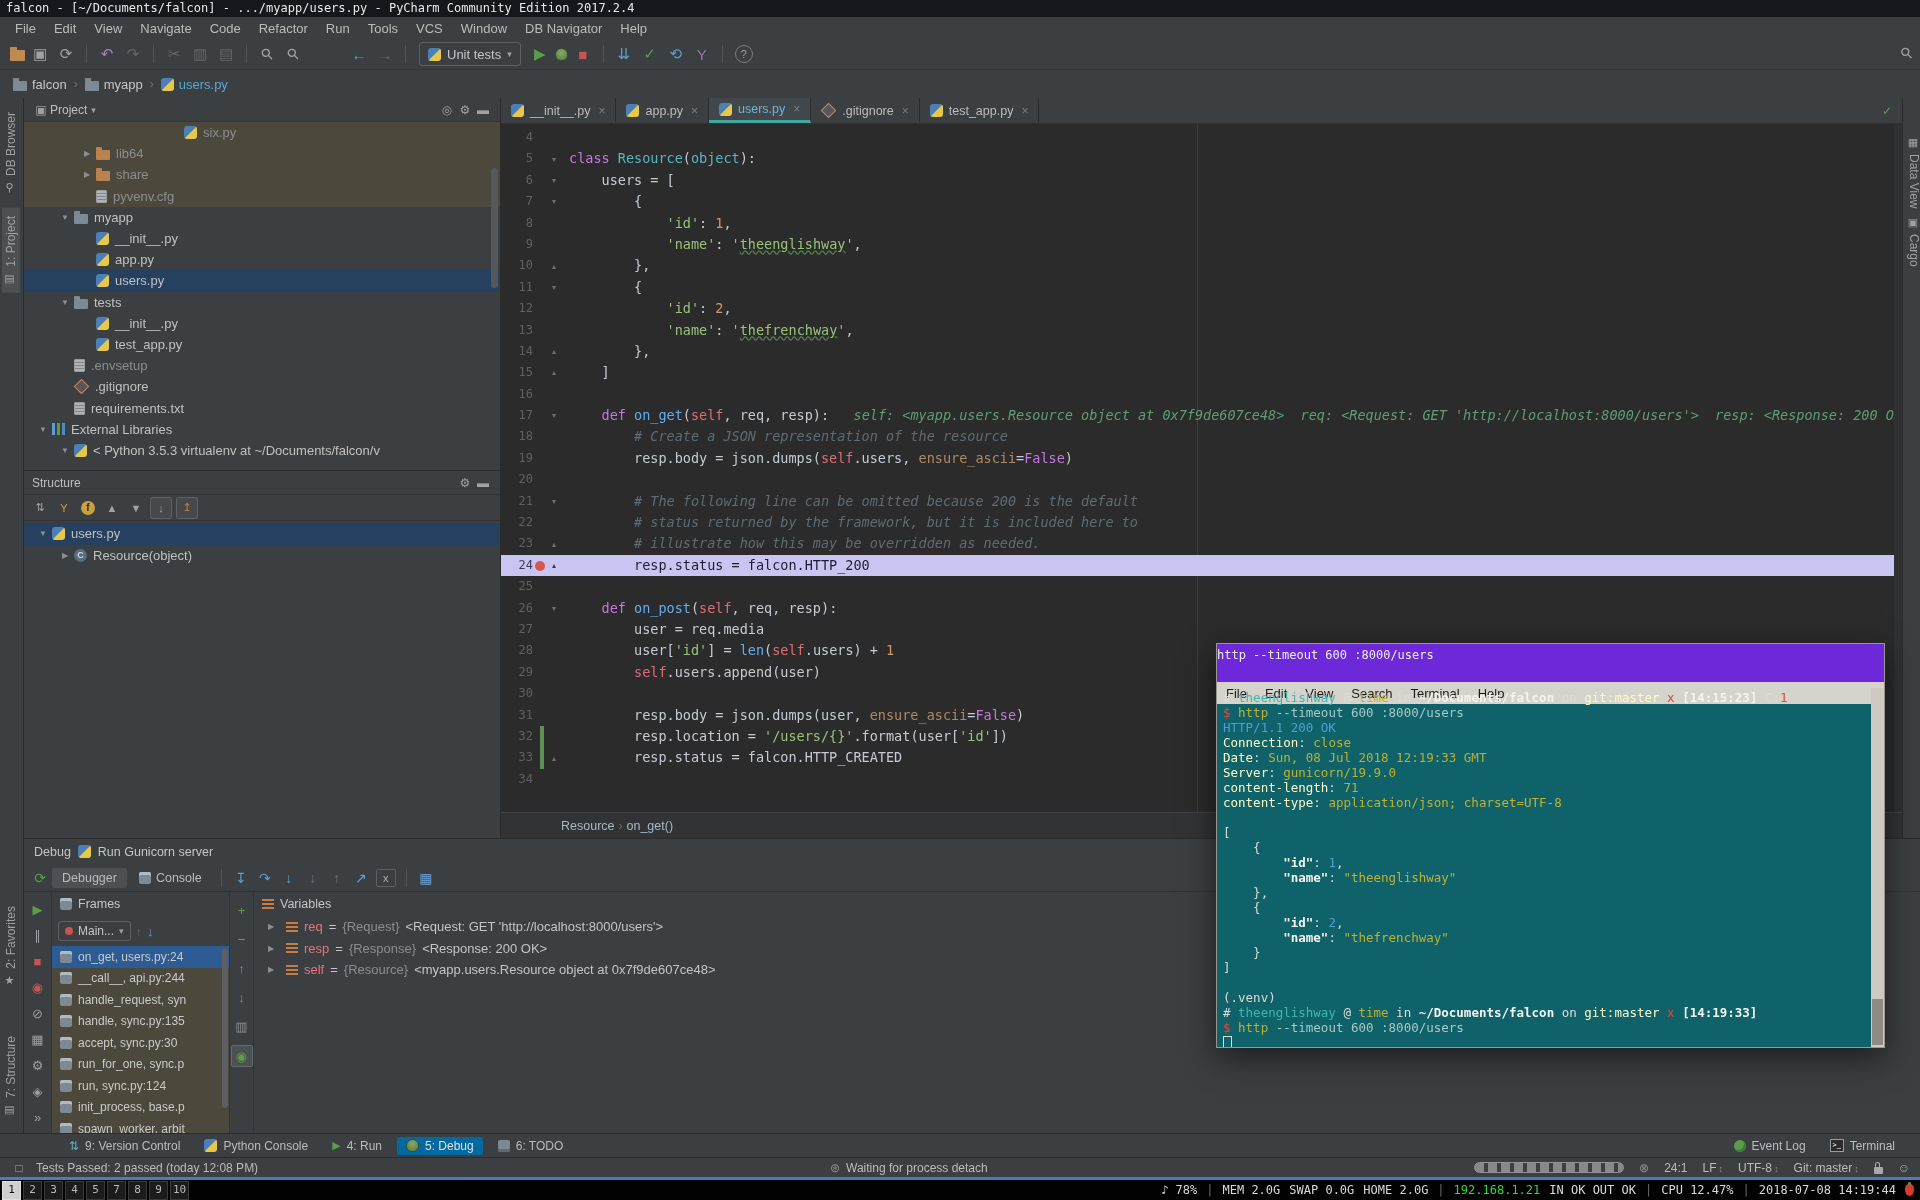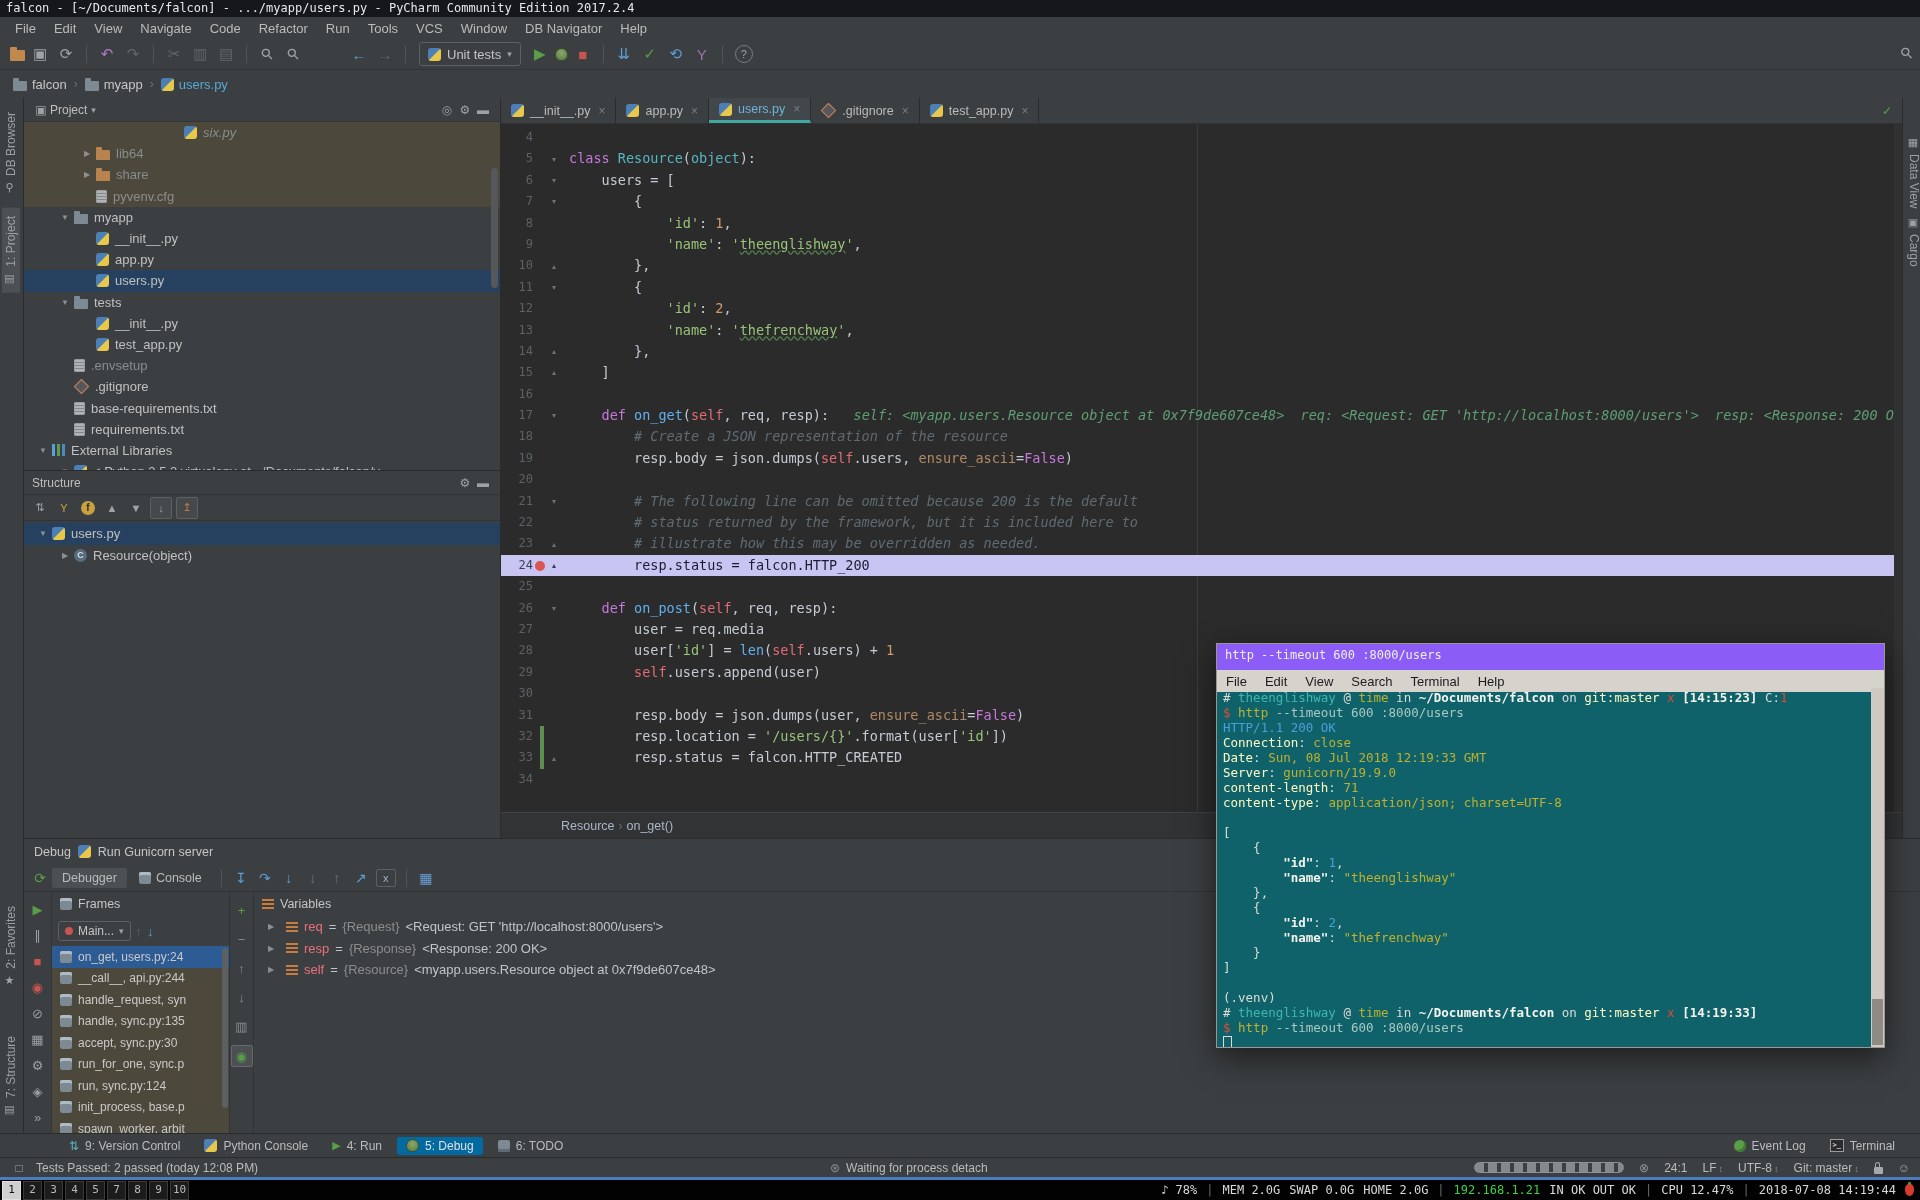--- a/index.html
+++ b/index.html
@@ -128,21 +128,21 @@
   .watchi{width:20px;height:20px;display:flex;align-items:center;justify-content:center;font-size:13px;}
   .watchi.box{border:1px solid #646a6d;background:#4b5052;border-radius:2px;}
   #variables{position:absolute;left:230px;top:53px;right:0;bottom:0;overflow:hidden;}
   .vrow{display:flex;align-items:center;height:21.5px;font-size:13px;gap:6px;padding-left:8px;}
   .vname{color:#e8707a;}
   .vtype{color:#8c8c8c;}
   .vval{color:#c0c5ca;}
   
   #termwin{left:1216px;top:643px;width:669px;height:405px;z-index:60;border:1px solid #9b968f;box-sizing:border-box;
            box-shadow:0 10px 30px rgba(0,0,0,.55);background:#10626a;}
-  #ttitle{height:26px;background:#8b5cf6;color:#efefef;font:12px/22px "DejaVu Sans Mono",monospace;padding-left:8px;}
+  #ttitle{height:38px;background:#6d28d9;color:#efefef;font:12px/22px "DejaVu Sans Mono",monospace;}
   #tmenu{height:22px;background:#d6d2cc;color:#1c1c1c;display:flex;align-items:center;font-size:13px;}
   #tmenu span{padding:0 9px;}
   #tbody{position:absolute;left:0;top:44px;right:13px;bottom:0;overflow:hidden;padding:2px 0 0 6px;}
   .tline{font:12.5px/15px "DejaVu Sans Mono",monospace;white-space:pre;}
   .t-w{color:#dcdcd4}.t-wb{color:#f4f4ee;font-weight:bold}.t-teal{color:#3db8ad}.t-yel{color:#bdb12f}
   .t-cyn{color:#fef9c3}.t-red{color:#e04a35}.t-blu{color:#4b9fd8}.t-dmw{color:#a9c8c1}
   .tcursor{display:inline-block;width:7px;height:13px;border:1px solid #dcdcd4;vertical-align:middle;}
   #tscroll{position:absolute;right:0;top:44px;width:13px;bottom:0;background:#cfc9c3;}
   #tscroll .thumb{position:absolute;left:1px;right:1px;bottom:2px;height:46px;background:#8f8a84;}
   
@@ -277,21 +277,21 @@
       <span class="ptitle">Project</span>
       <span class="combo-arrow">▾</span>
       <span class="spacer"></span>
       <span id="project-header-icons" style="display:flex;">
           <span class="phico">◎</span>
           <span class="phico">⚙</span>
           <span class="phico">▬</span>
         </span>
     </div>
     <div id="project-tree">
-        <div class="trow lib" style="height: 21.2px; font-style: italic;">
+        <div class="trow lib" style="height: 21.2px;">
           <span class="tind" style="width: 142px;"></span>
           <span class="tarrow"></span>
           <span class="ic ic-py"></span>
           <span class="tlabel dim">six.py</span>
         </div>
         <div class="trow lib" style="height: 21.2px;">
           <span class="tind" style="width: 54px;"></span>
           <span class="tarrow">▶</span>
           <span class="ic ic-folder org"></span>
           <span class="tlabel dim">lib64</span>
@@ -354,26 +354,20 @@
           <span class="tind" style="width: 32px;"></span>
           <span class="tarrow"></span>
           <span class="ic ic-file"></span>
           <span class="tlabel dim">.envsetup</span>
         </div>
         <div class="trow" style="height: 21.2px;">
           <span class="tind" style="width: 32px;"></span>
           <span class="tarrow"></span>
           <span class="ic ic-git"></span>
           <span class="tlabel">.gitignore</span>
-        </div>
-        <div class="trow" style="height: 21.2px;">
-          <span class="tind" style="width: 32px;"></span>
-          <span class="tarrow"></span>
-          <span class="ic ic-file"></span>
-          <span class="tlabel">base-requirements.txt</span>
         </div>
         <div class="trow" style="height: 21.2px;">
           <span class="tind" style="width: 32px;"></span>
           <span class="tarrow"></span>
           <span class="ic ic-file"></span>
           <span class="tlabel">requirements.txt</span>
         </div>
         <div class="trow" style="height: 21.2px;">
           <span class="tind" style="width: 10px;"></span>
           <span class="tarrow">▼</span>

